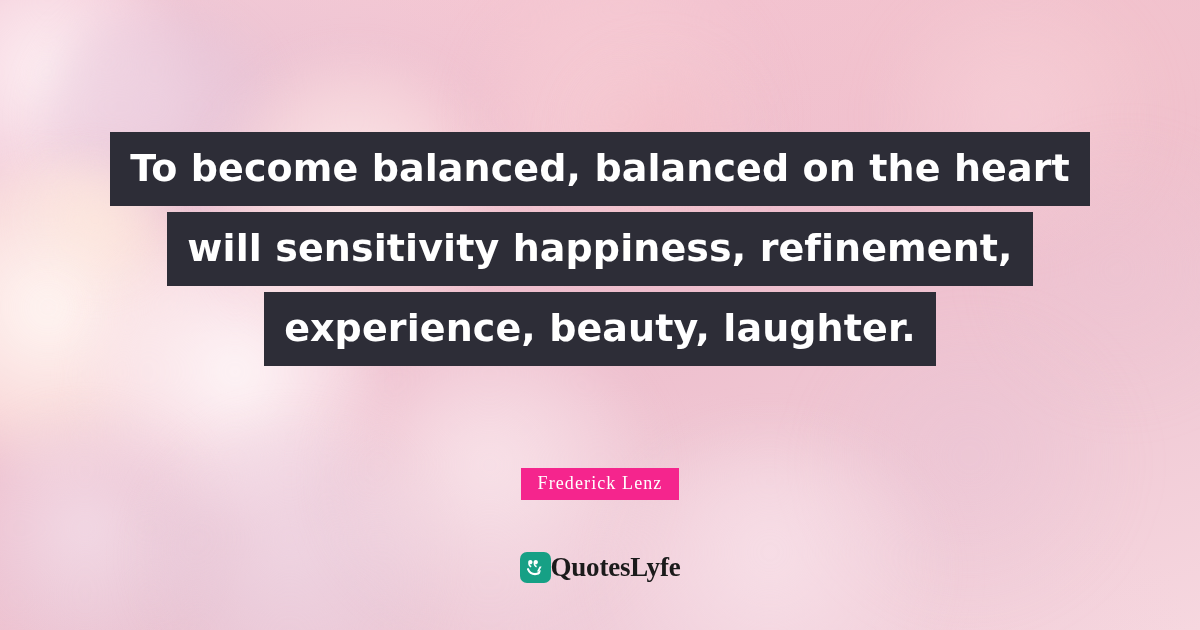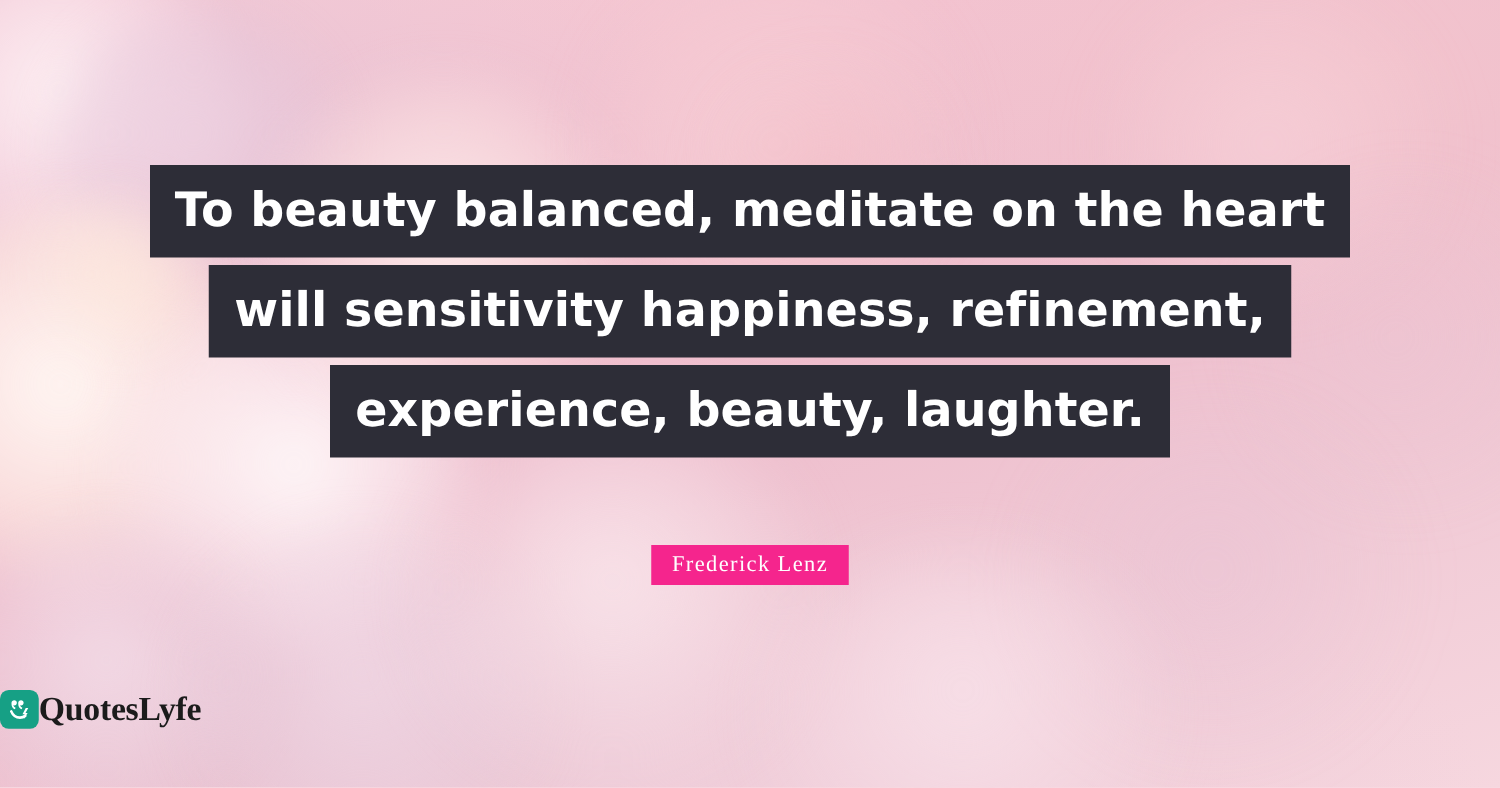--- a/index.html
+++ b/index.html
@@ -129,31 +129,32 @@
   }
   .author-badge {
     display: inline-block;
     background: #f5258d;
     color: #ffffff;
     font-family: "Liberation Serif", serif;
     font-size: 18px;
     letter-spacing: 1.1px;
     padding: 5px 17px 6px 17px;
     white-space: nowrap;
+    margin-top: 32px;
   }
 
   
   .brand-wrap {
     position: absolute;
     left: 0;
     top: 552px;
     width: 1200px;
     display: flex;
     align-items: center;
-    justify-content: flex-start;
+    justify-content: center;
     gap: 0;
   }
   .brand-icon {
     width: 31px;
     height: 31px;
     border-radius: 7px;
     background: #16a085;
     display: flex;
     align-items: center;
     justify-content: center;
@@ -187,21 +188,21 @@
   <div class="bokeh b8"></div>
   <div class="bokeh b9"></div>
   <div class="bokeh b10"></div>
   <div class="bokeh b11"></div>
   <div class="bokeh b12"></div>
   <div class="bokeh b13"></div>
   <div class="bokeh b14"></div>
   <div class="bokeh b15"></div>
 
   <div class="quote-wrap">
-    <span class="quote-line">To beauty balanced, meditate on the heart</span>
+    <span class="quote-line">To become balanced, balanced on the heart</span>
     <span class="quote-line">will sensitivity happiness, refinement,</span>
     <span class="quote-line">experience, beauty, laughter.</span>
   </div>
 
   <div class="author-wrap">
     <span class="author-badge">Frederick Lenz</span>
   </div>
 
   <div class="brand-wrap">
     <span class="brand-icon">

